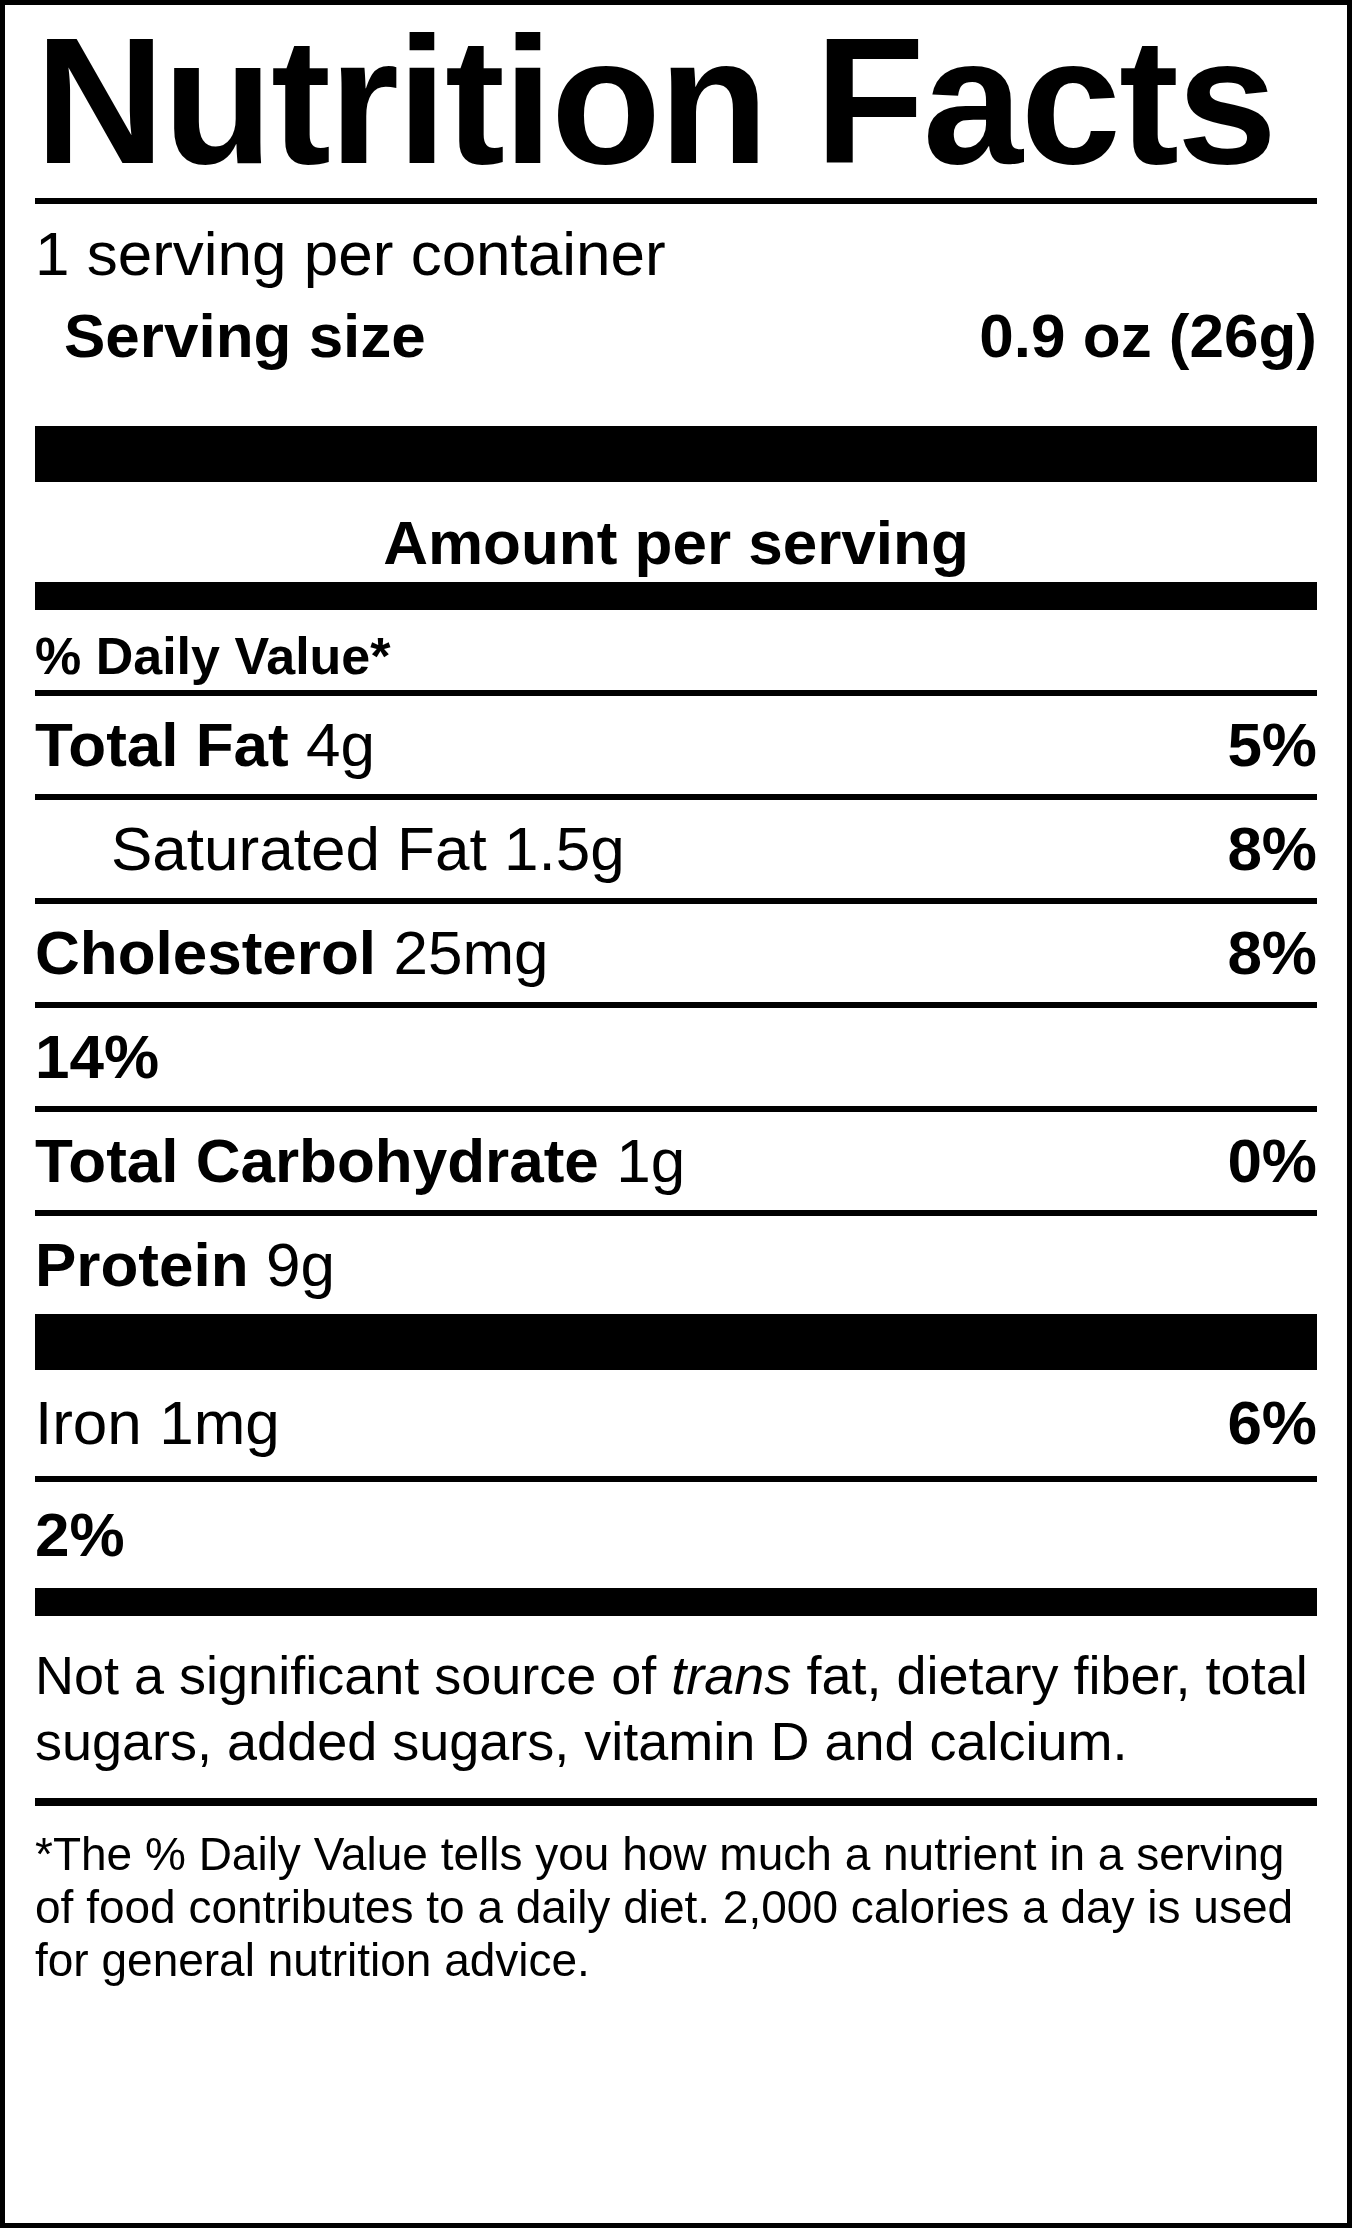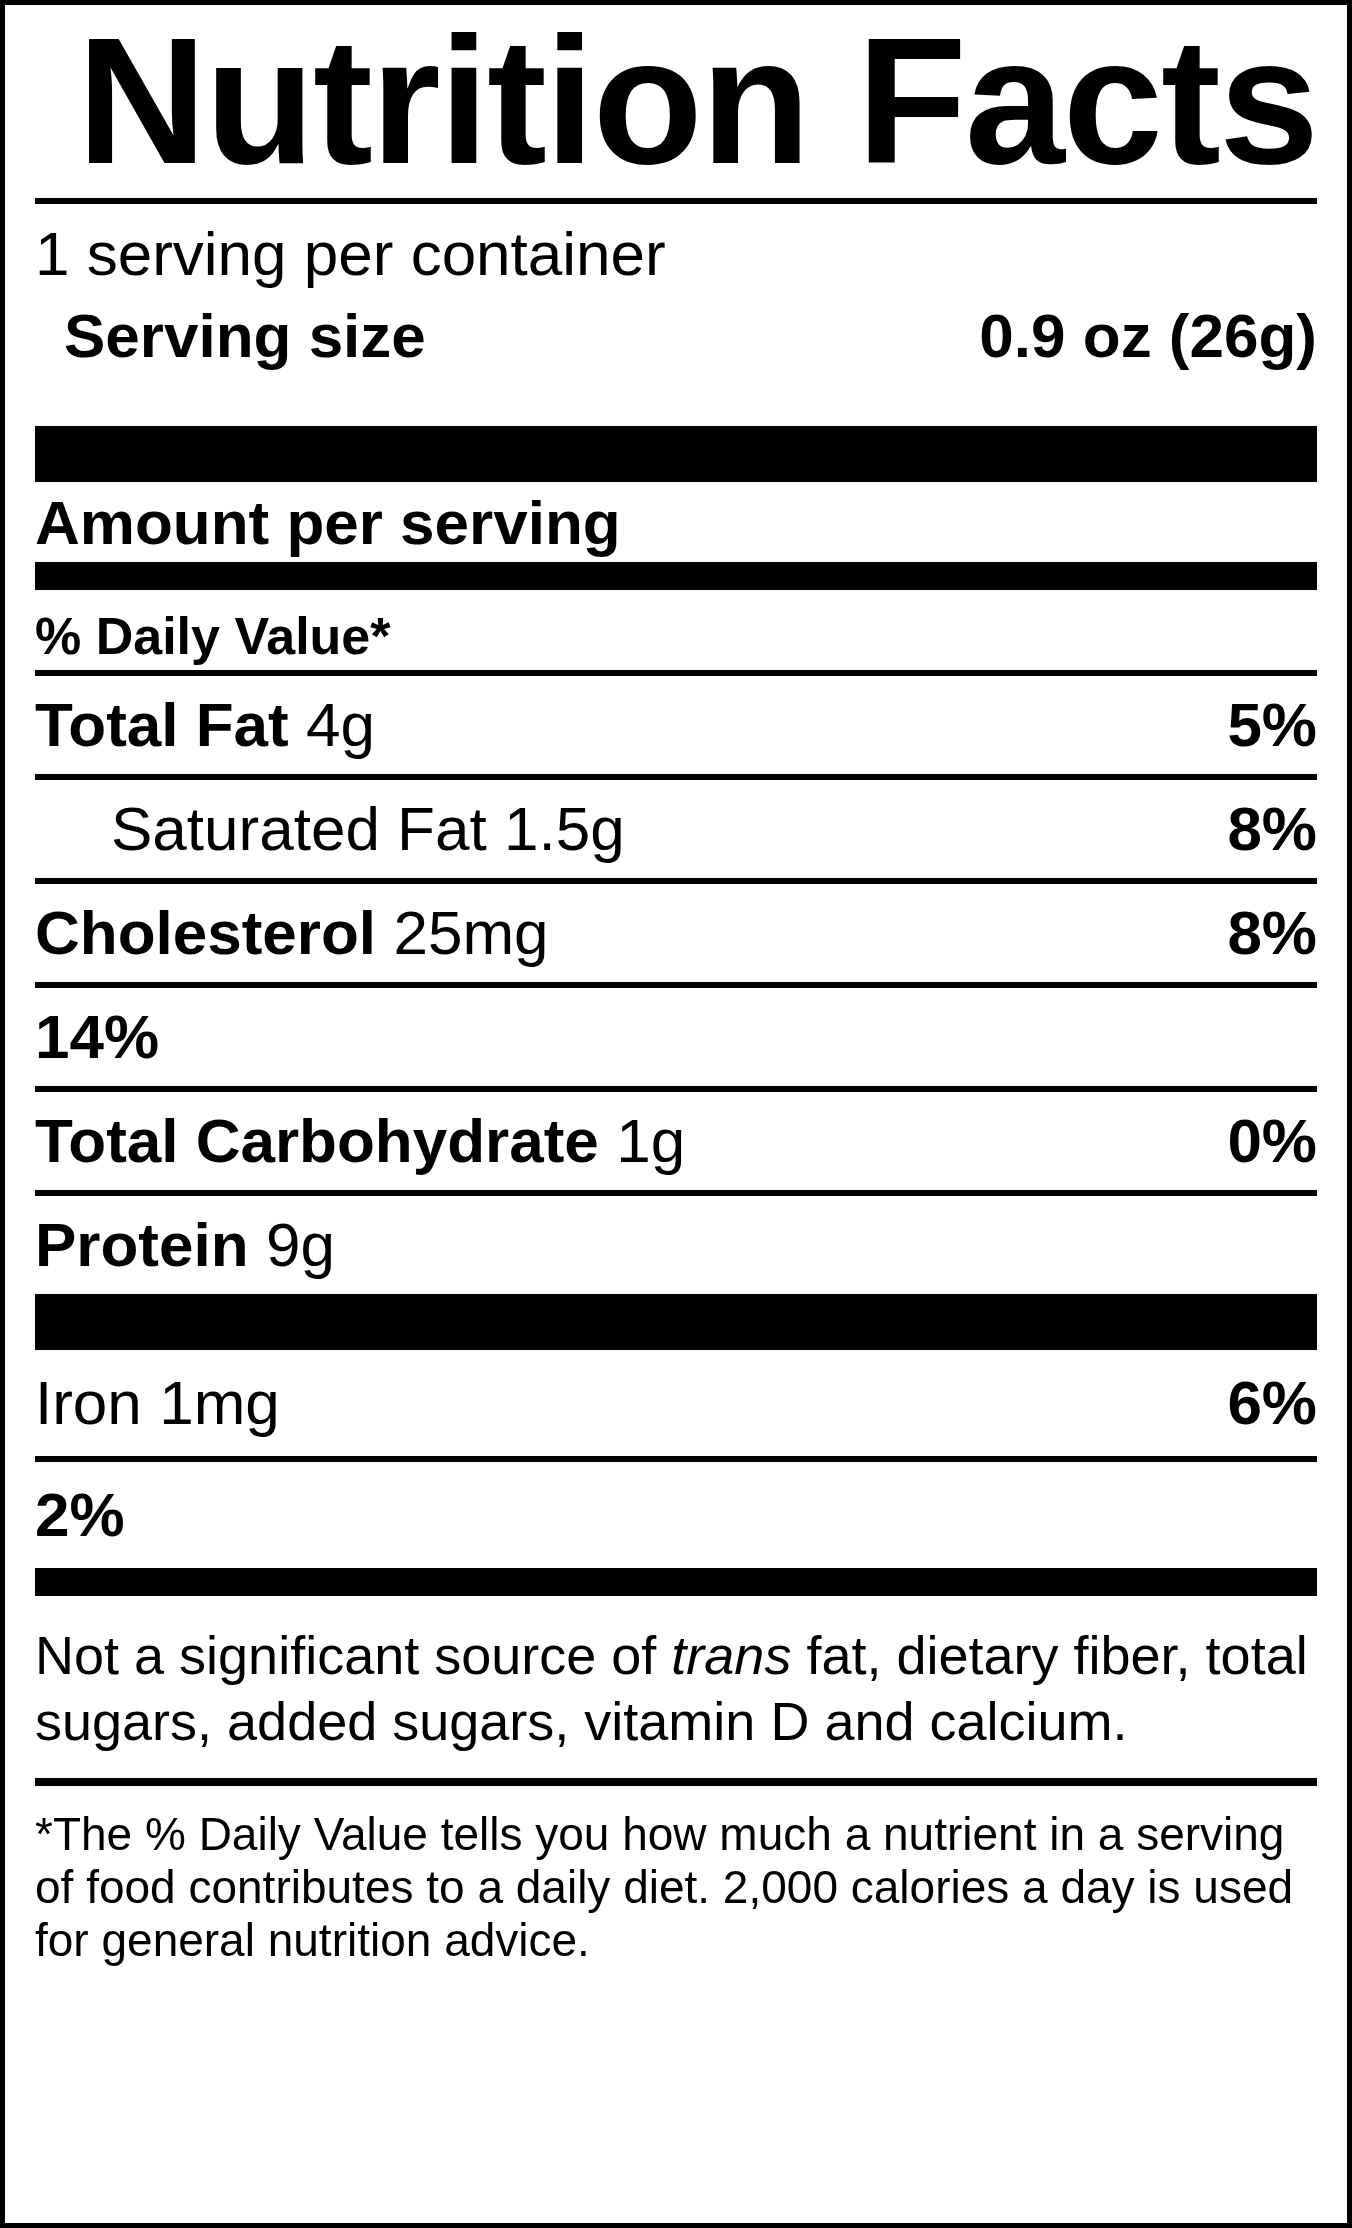--- a/index.html
+++ b/index.html
@@ -16,42 +16,42 @@
     background: #ffffff;
     padding: 0 30px;
   }
   .title {
     font-size: 180px;
     font-weight: 700;
     line-height: 0.95;
     letter-spacing: -2px;
     margin: 10px 0 12px 0;
     white-space: nowrap;
-    text-align: right;
   }
   .rule6   { height: 6px;  background: #000000; }
   .rule8   { height: 8px;  background: #000000; }
   .bar56   { height: 56px; background: #000000; }
   .bar28   { height: 28px; background: #000000; }
 
   .servings-line {
     font-size: 62px; line-height: 68px;
     margin-top: 16px;
   }
   .serving-size-row {
     display: flex; justify-content: space-between; align-items: baseline;
     font-size: 62px; font-weight: 700; line-height: 72px;
     margin-top: 12px;
     margin-left: 29px;
   }
   .bar-after-serving { margin-top: 54px; }
 
   .amount-per-serving {
     font-size: 62px; font-weight: 700; line-height: 66px;
-    margin-top: 8px;
+    margin-top: 28px;
+    text-align: center;
   }
   .calories-row {
     display: flex; justify-content: space-between; align-items: baseline;
   }
   .calories-word { font-size: 130px; font-weight: 700; line-height: 1.05; }
   .calories-num  { font-size: 188px; font-weight: 700; line-height: 0.82; }
   .bar-after-calories { margin-top: 6px; }
 
   .dv-header {
     text-align: left;

